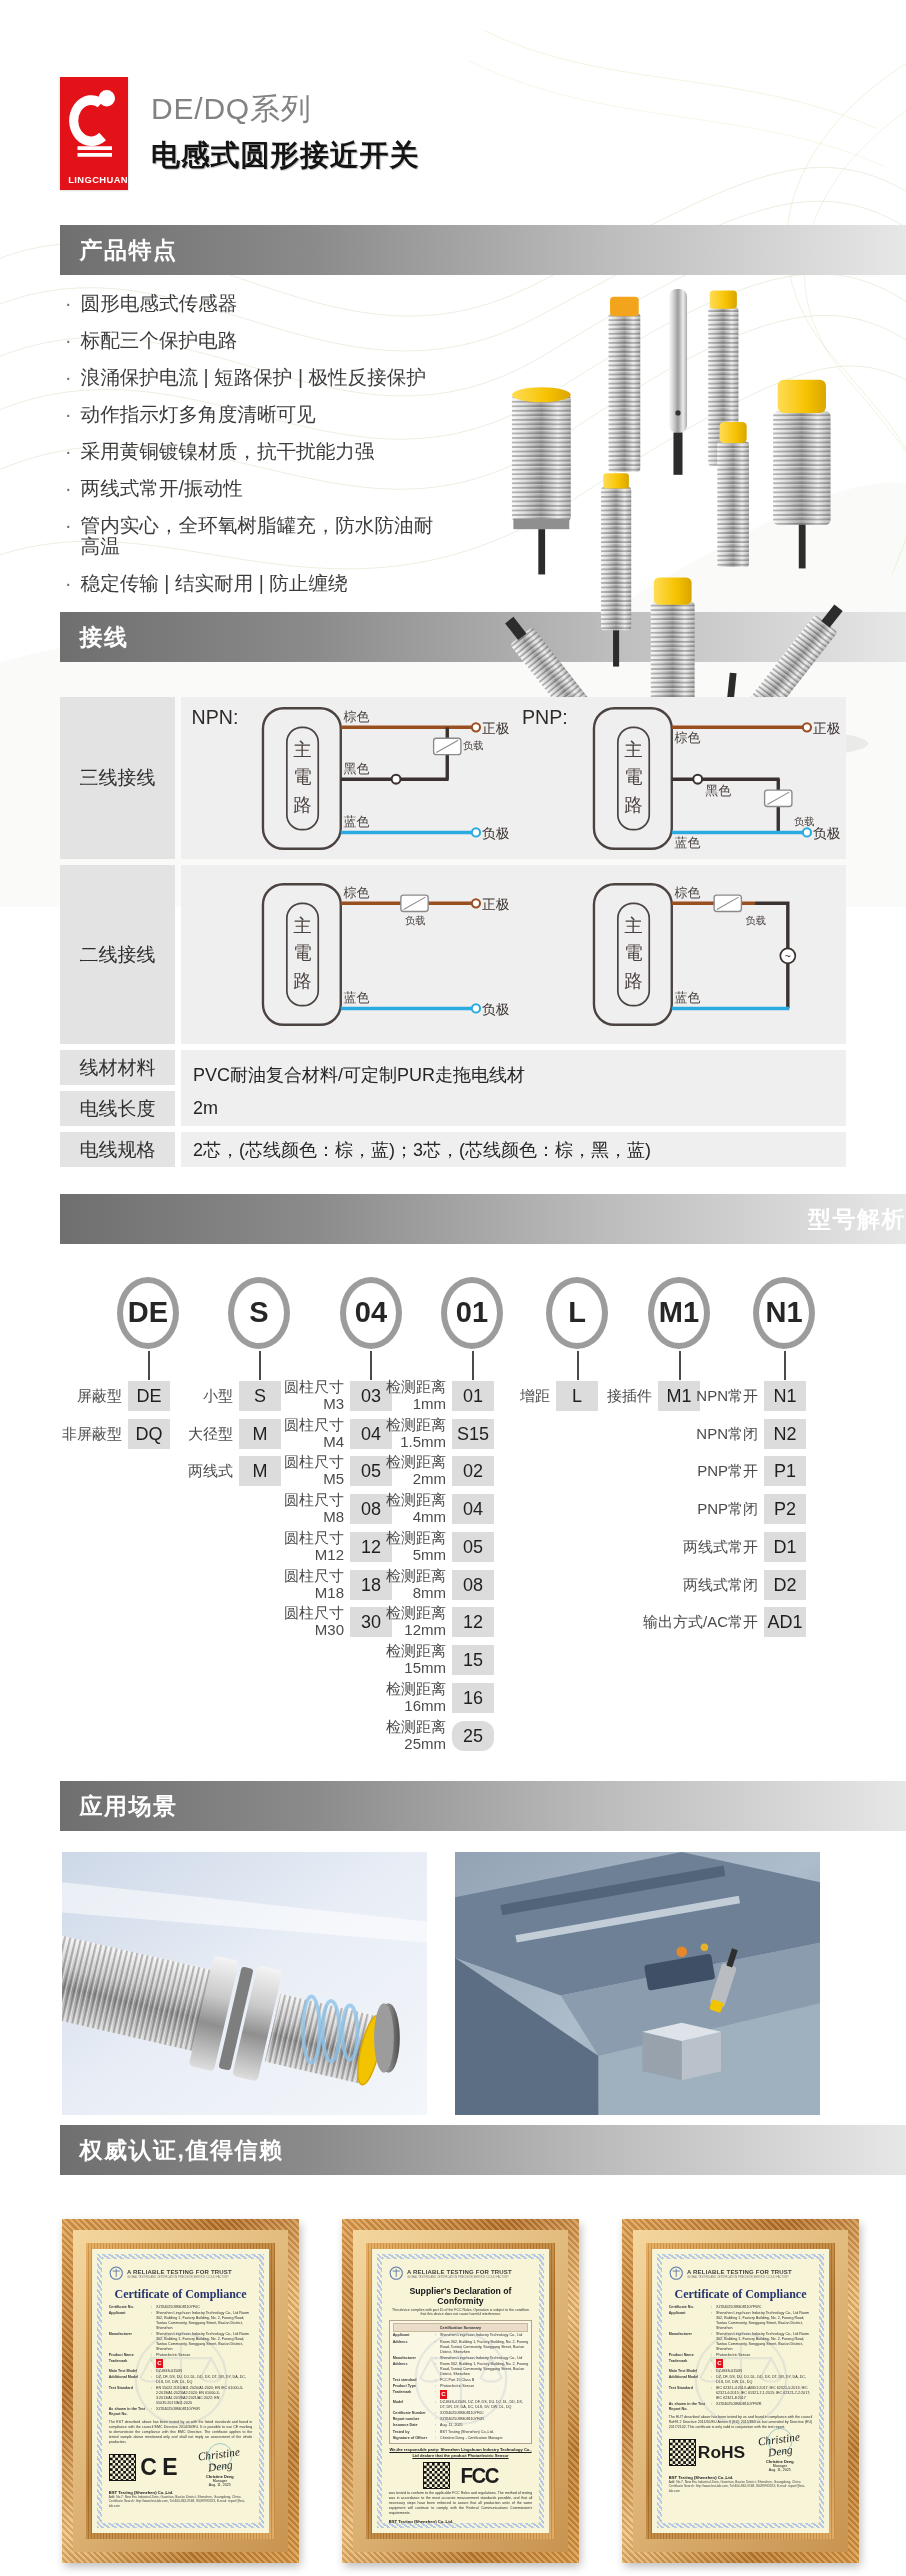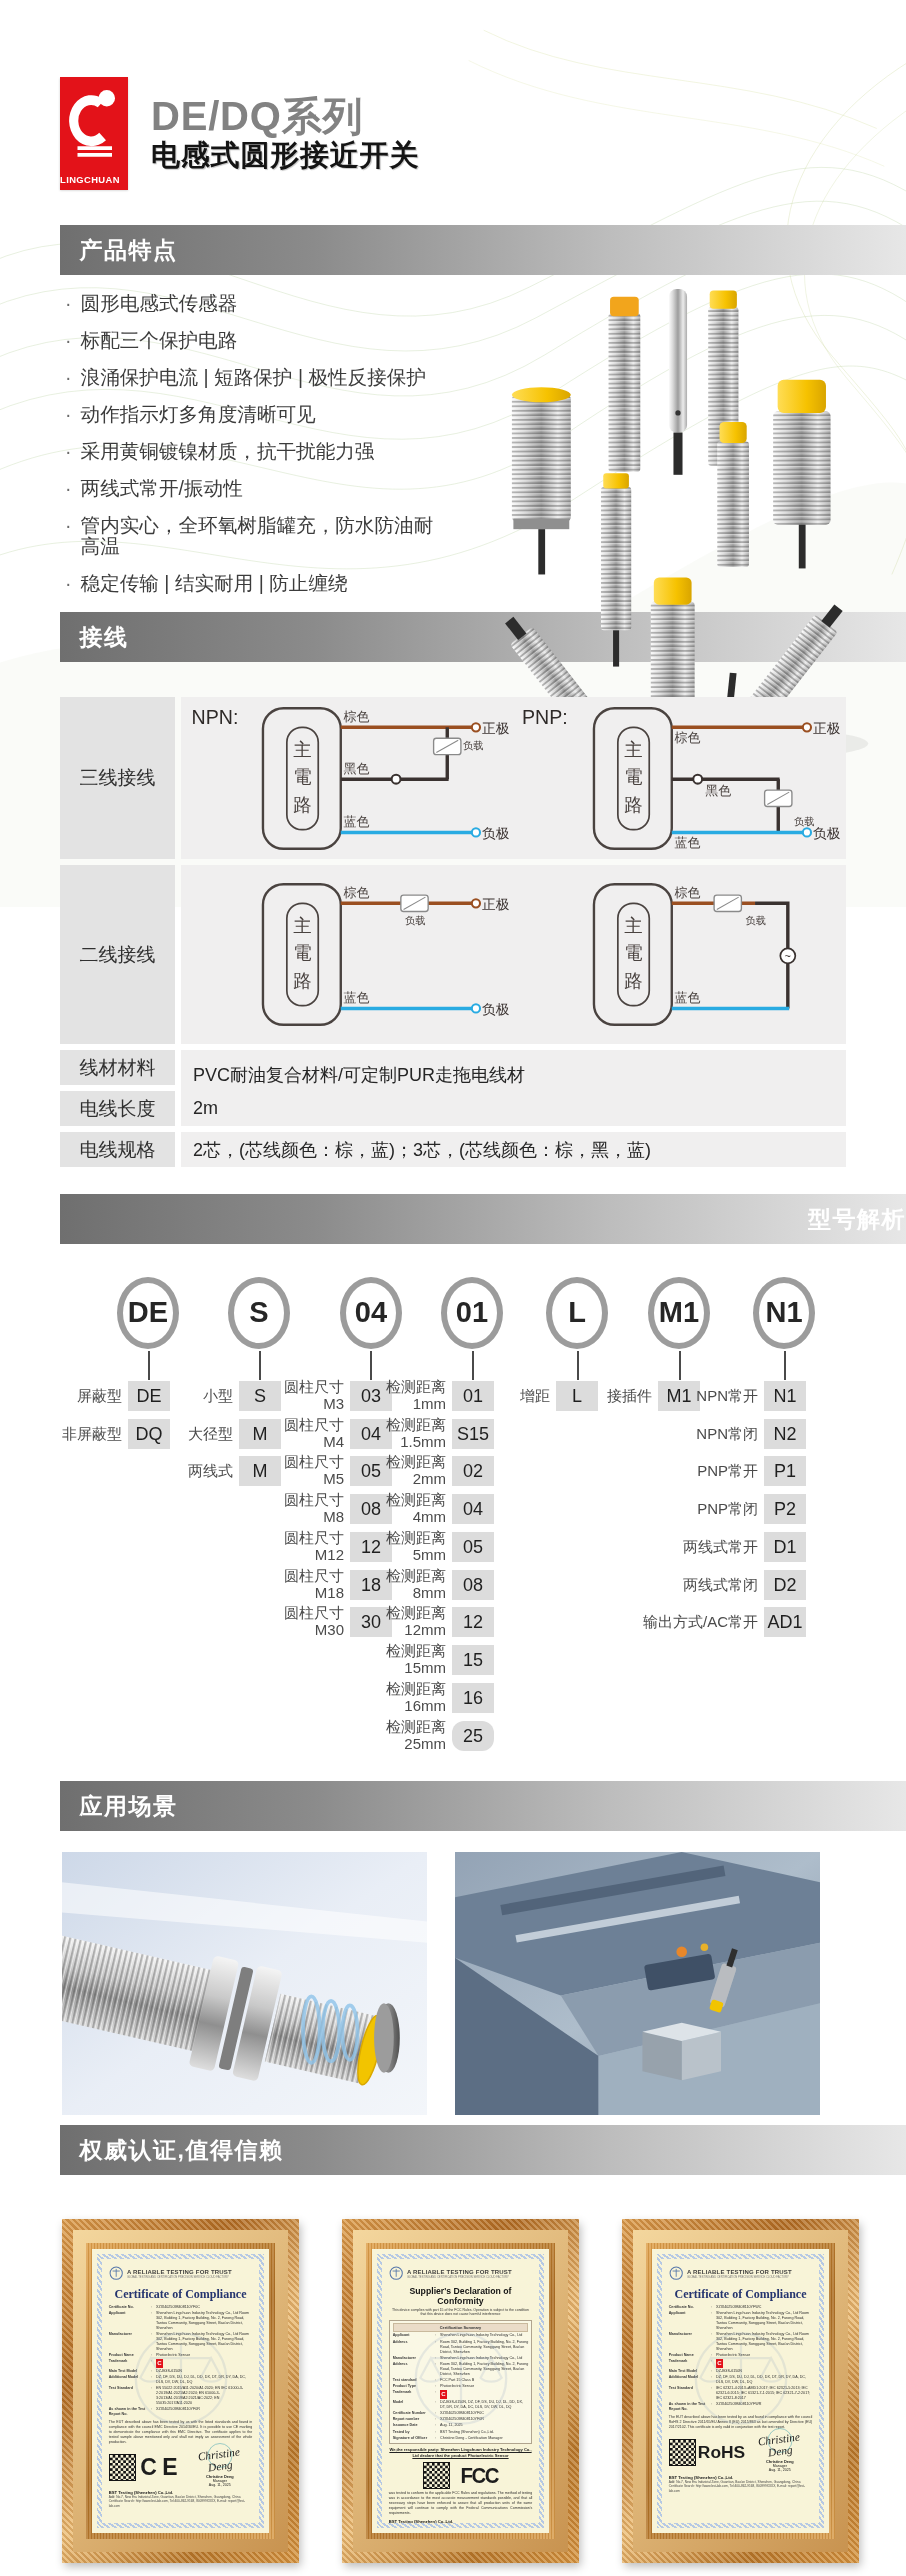--- a/index.html
+++ b/index.html
@@ -1,23 +1,23 @@
 <!DOCTYPE html>
 <html style="font-size:12px"><head>
 <meta charset="utf-8">
 <style>
   html,body{margin:0;padding:0;background:#ffffff;}
   body{font-family:"Liberation Sans","DejaVu Sans",sans-serif;}
   .page{position:relative;width:907px;height:2576px;margin:0 auto;background:#fff;overflow:hidden;}
   .abs{position:absolute;}
   
-  .logo{position:absolute;left:60px;top:77px;width:68px;height:113px;background:#e31219;display:flex;flex-direction:column;align-items:flex-start;justify-content:flex-end;box-shadow:0 0.8px 2.3px rgba(0,0,0,.2);}
+  .logo{position:absolute;left:60px;top:77px;width:68px;height:113px;background:#e31219;display:flex;flex-direction:column;align-items:flex-end;justify-content:flex-end;box-shadow:0 0.8px 2.3px rgba(0,0,0,.2);}
   .logo-glyph{position:absolute;top:6px;left:3.8px;}
   .logo-text{color:#fff;font-weight:bold;font-size:9.4px;letter-spacing:0.4px;margin-bottom:5.3px;}
-  .series-title{position:absolute;left:151px;top:89px;font-size:40px;font-weight:700;color:#828282;letter-spacing:0.8px;}
+  .series-title{position:absolute;left:151px;top:89px;font-size:30px;font-weight:400;color:#828282;letter-spacing:0.8px;}
   .product-title{position:absolute;left:151px;top:136px;font-size:29px;font-weight:bold;color:#141414;text-shadow:1.1px 1.1px 0.8px rgba(0,0,0,.22);letter-spacing:0.8px;}
   
   .bar{position:absolute;left:60px;width:846px;height:50px;background:linear-gradient(90deg,#6f6f6f 0%,#8b8b8b 30%,#bdbdbd 65%,#e7e7e7 100%);color:#fff;font-size:23px;font-weight:bold;line-height:50px;padding-left:19.6px;box-sizing:border-box;letter-spacing:1.5px;}
   
   .features{position:absolute;left:65px;top:293px;list-style:none;margin:0;padding:0;width:378px;}
   .features li{display:flex;align-items:flex-start;margin-bottom:16px;font-size:19.6px;color:#3c3c3c;line-height:21px;}
   .features .dot{color:#6b6b6b;margin-right:9px;font-size:19.6px;line-height:21px;}
   
   .wcell-label{position:absolute;left:60px;width:115px;background:#e3e3e3;display:flex;align-items:center;justify-content:center;font-size:19px;color:#303030;}
   .wcell-content{position:absolute;left:181px;width:665px;background:#f0efef;}

